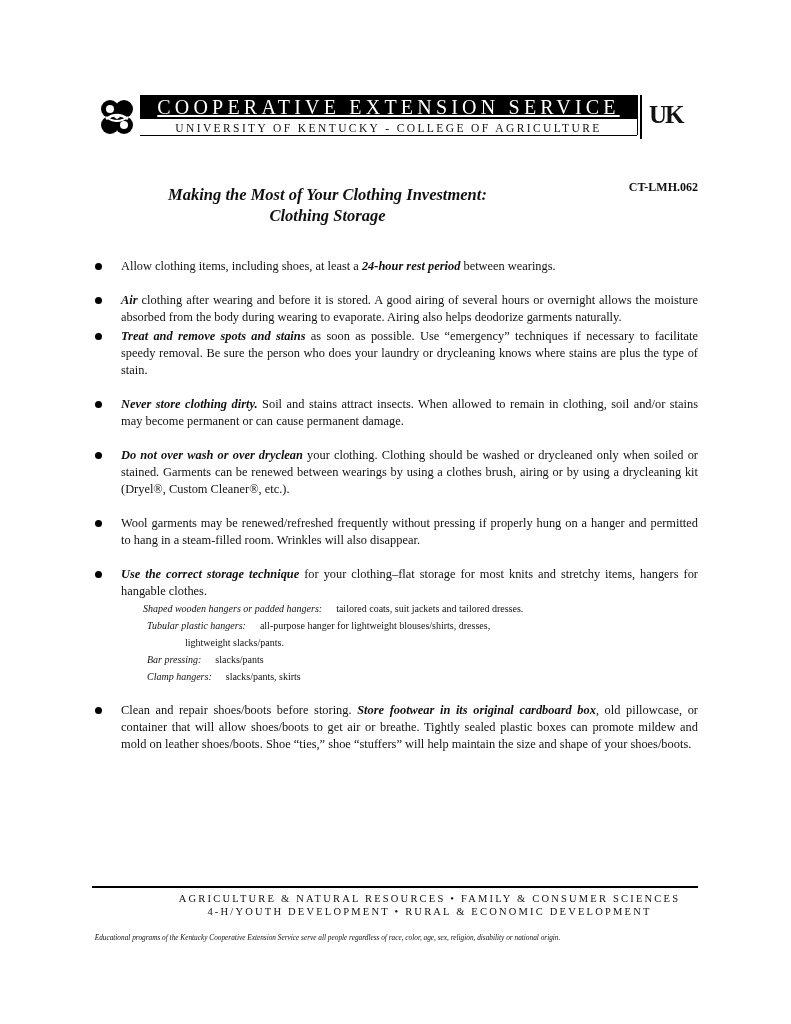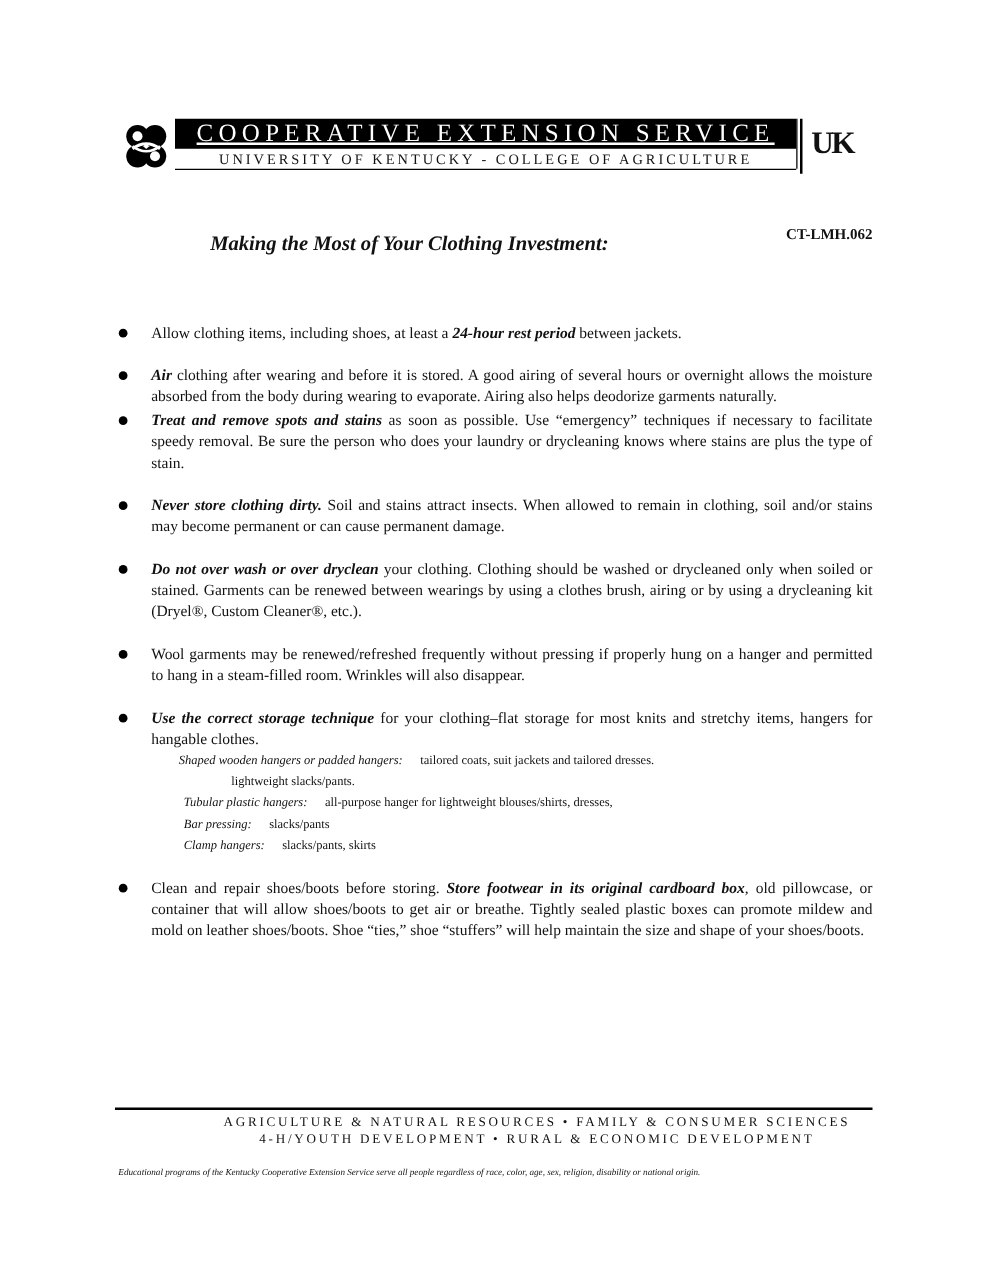--- a/index.html
+++ b/index.html
@@ -60,26 +60,27 @@
   <div class="subbanner">UNIVERSITY OF KENTUCKY - COLLEGE OF AGRICULTURE</div>
   <div class="vrule2"></div>
   <div class="vrule"></div>
   <div class="uk">UK</div>
 </div>
 
 <div class="doc-code">CT-LMH.062</div>
 
 <div class="title">
   <div>Making the Most of Your Clothing Investment:</div>
+  <div>Clothing Storage</div>
 </div>
 
 <ul class="list">
   <li class="item" style="margin-bottom:17px;">
     <span class="bullet"></span>
-    <span>Allow clothing items, including shoes, at least a </span><span class="em">24-hour rest period</span><span> between jackets.</span>
+    <span>Allow clothing items, including shoes, at least a </span><span class="em">24-hour rest period</span><span> between wearings.</span>
   </li>
   <li class="item" style="margin-bottom:2px;">
     <span class="bullet"></span>
     <span class="em">Air</span><span> clothing after wearing and before it is stored.  A good airing of several hours or overnight allows the moisture absorbed from the body during wearing to evaporate.  Airing also helps deodorize garments naturally.</span>
   </li>
   <li class="item" style="margin-bottom:17px;">
     <span class="bullet"></span>
     <span class="em">Treat and remove spots and stains</span><span> as soon as possible.  Use “emergency” techniques if necessary to facilitate speedy removal.  Be sure the person who does your laundry or drycleaning knows where stains are plus the type of stain.</span>
   </li>
   <li class="item" style="margin-bottom:17px;">
@@ -93,25 +94,25 @@
   <li class="item" style="margin-bottom:17px;">
     <span class="bullet"></span>
     <span>Wool garments may be renewed/refreshed frequently without pressing if properly hung on a hanger and permitted to hang in a steam-filled room.  Wrinkles will also disappear.</span>
   </li>
   <li class="item" style="margin-bottom:17px;">
     <span class="bullet"></span>
     <span class="em">Use the correct storage technique</span><span> for your clothing–flat storage for most knits and stretchy items, hangers for hangable clothes.</span>
     <span class="sub" style="padding-left:22px;">
       <span class="k">Shaped wooden hangers or padded hangers:</span><span class="gap"></span><span>tailored coats, suit jackets and tailored dresses.</span>
     </span>
+    <span class="sub" style="padding-left:26px;">
+      <span class="k">Tubular plastic hangers:</span><span class="gap"></span><span>all-purpose hanger for lightweight blouses/shirts, dresses,</span>
+    </span>
     <span class="sub" style="padding-left:64px;">
       <span>lightweight slacks/pants.</span>
-    </span>
-    <span class="sub" style="padding-left:26px;">
-      <span class="k">Tubular plastic hangers:</span><span class="gap"></span><span>all-purpose hanger for lightweight blouses/shirts, dresses,</span>
     </span>
     <span class="sub" style="padding-left:26px;">
       <span class="k">Bar pressing:</span><span class="gap"></span><span>slacks/pants</span>
     </span>
     <span class="sub" style="padding-left:26px;">
       <span class="k">Clamp hangers:</span><span class="gap"></span><span>slacks/pants, skirts</span>
     </span>
   </li>
   <li class="item">
     <span class="bullet"></span>

